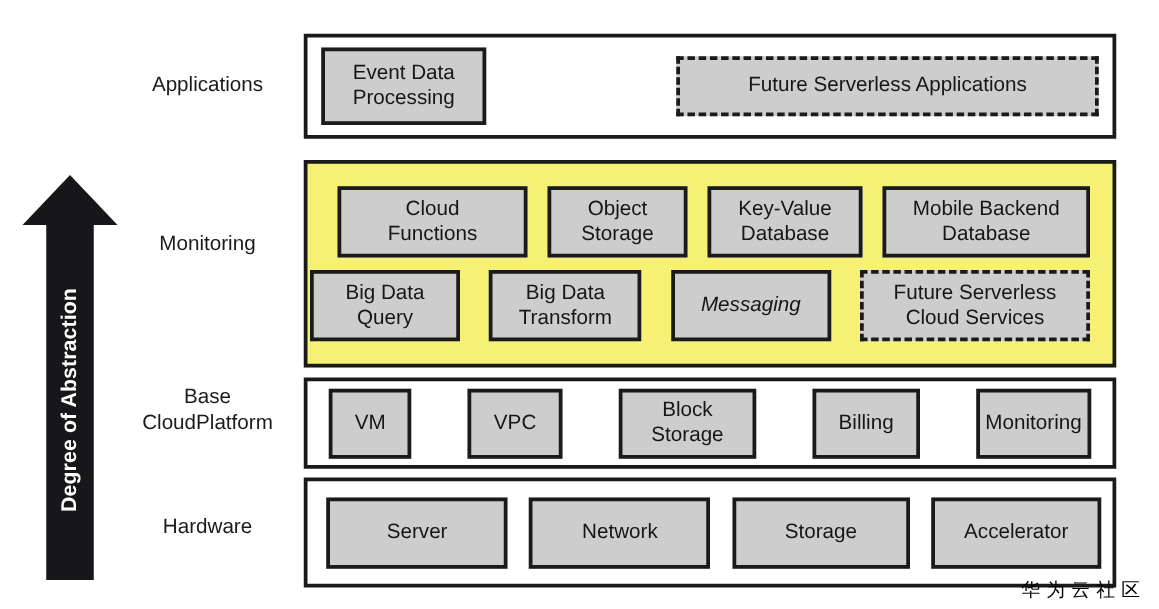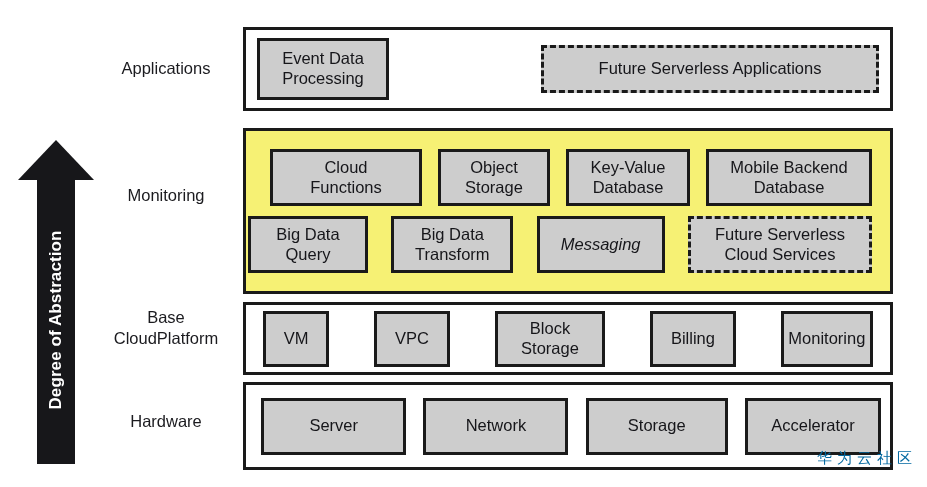--- a/index.html
+++ b/index.html
@@ -125,23 +125,23 @@
   .box.dashed {
     border-style: dashed;
     border-width: 3px;
   }
   .box span { display: block; }
 
   
   .watermark {
     position: absolute;
     right: 10px;
-    bottom: 19px;
+    bottom: 5px;
     font-size: 15px;
-    color: #0369a1;
+    color: #000000;
     letter-spacing: 5px;
     font-family: "DejaVu Sans", sans-serif;
     user-select: none;
   }
 </style>
 </head>
 <body>
 
 <div id="diagram">
 

